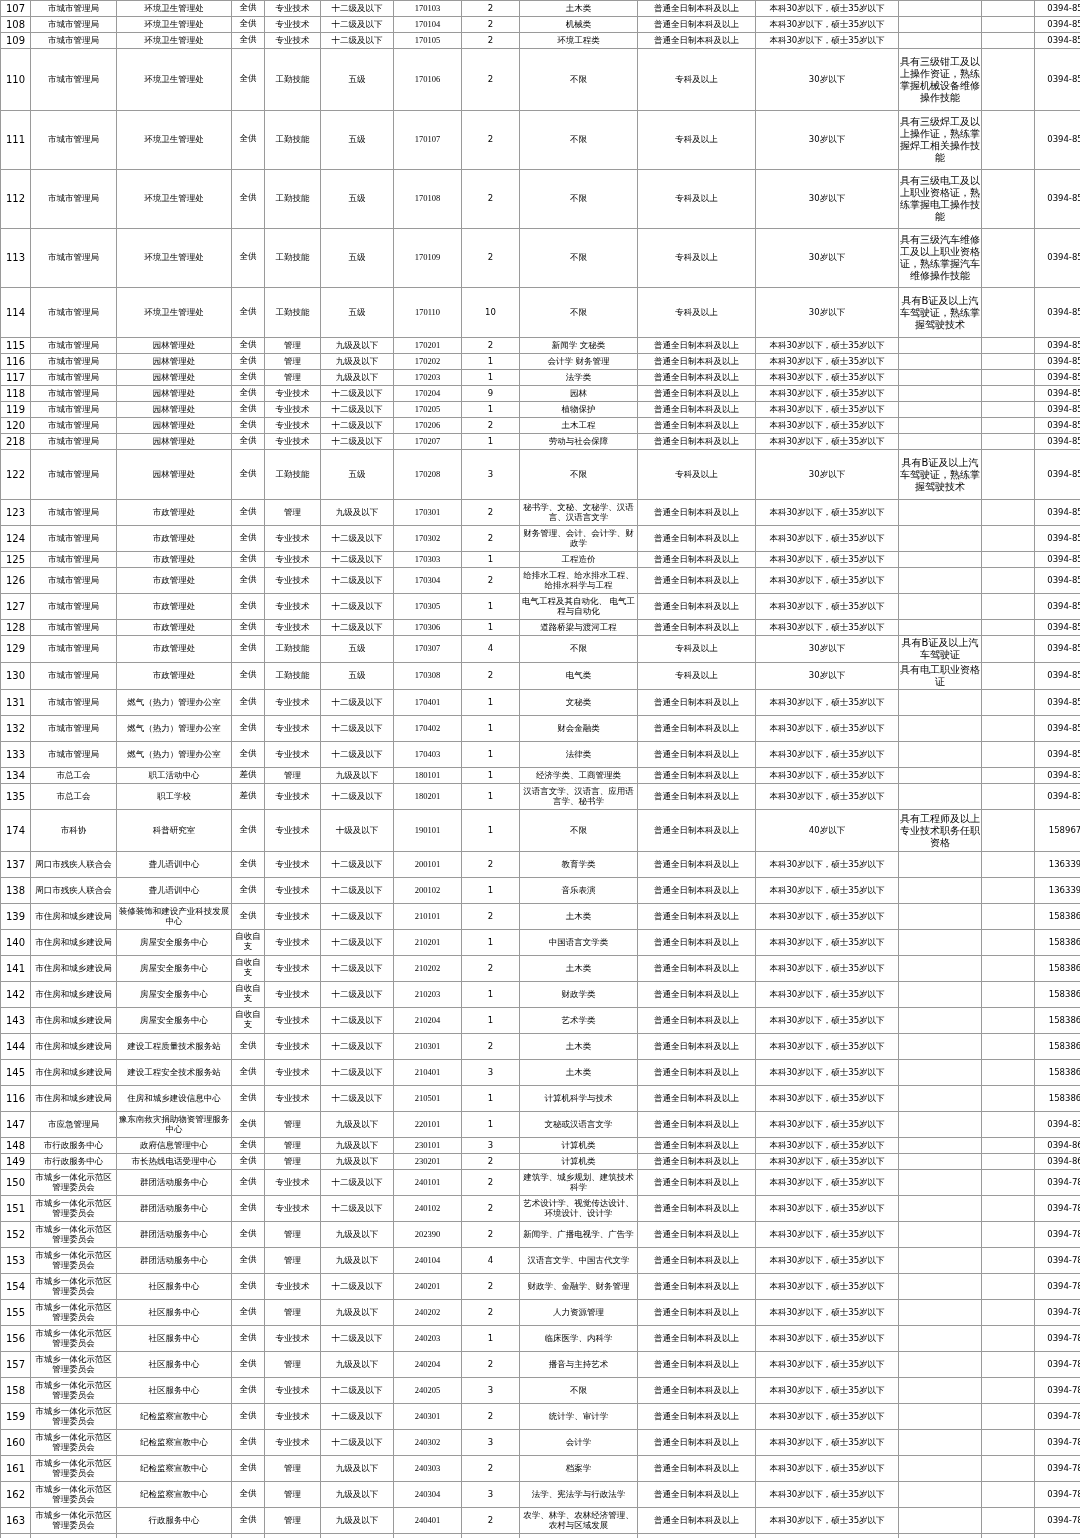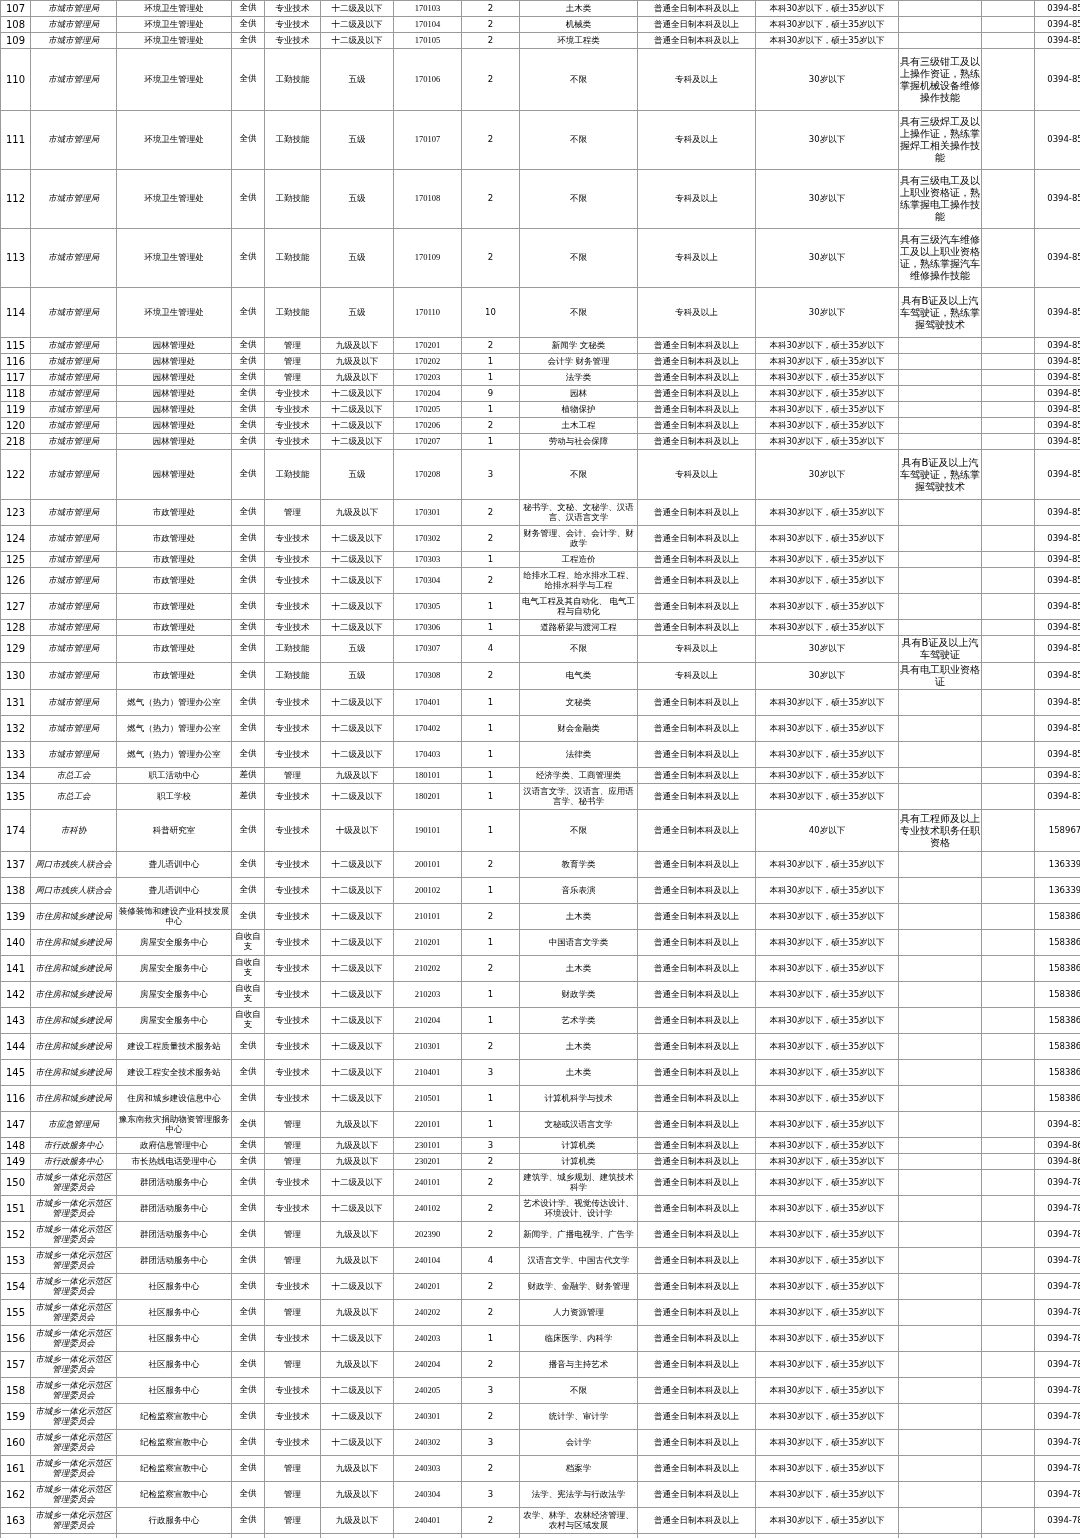--- a/index.html
+++ b/index.html
@@ -25,21 +25,21 @@
   }
   table.grid td {
     border: 1px solid #9a9a9a;
     text-align: center;
     vertical-align: middle;
     padding: 1px 1px;
     word-break: break-all;
     overflow: hidden;
   }
   td.c-no      { width: 27px;  font-size: 10px; }
-  td.c-unit    { width: 83px; font-style: italic;  }
+  td.c-unit    { width: 83px;  }
   td.c-dept    { width: 112px; }
   td.c-fund    { width: 30px; font-family: Liberation Mono, monospace;  }
   td.c-cat     { width: 53px;  }
   td.c-level   { width: 70px;  }
   td.c-code    { width: 65px; font-family: Liberation Serif, serif;  }
   td.c-num     { width: 55px;  }
   td.c-major   { width: 115px; margin-left: 44px; }
   td.c-edu     { width: 115px; font-family: Liberation Serif, serif; }
   td.c-age     { width: 140px; }
   td.c-other   { width: 80px;  font-size: 10px; line-height: 1.2; }

